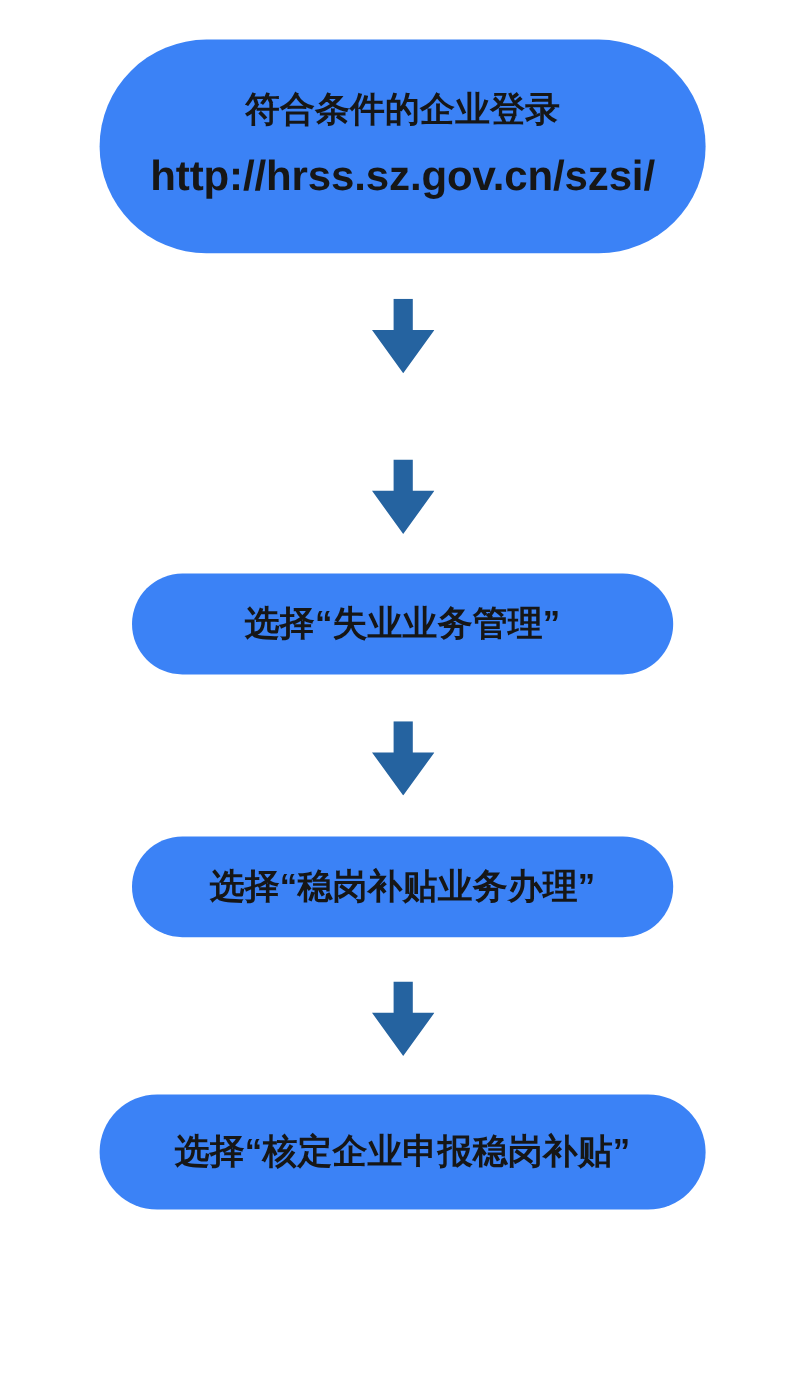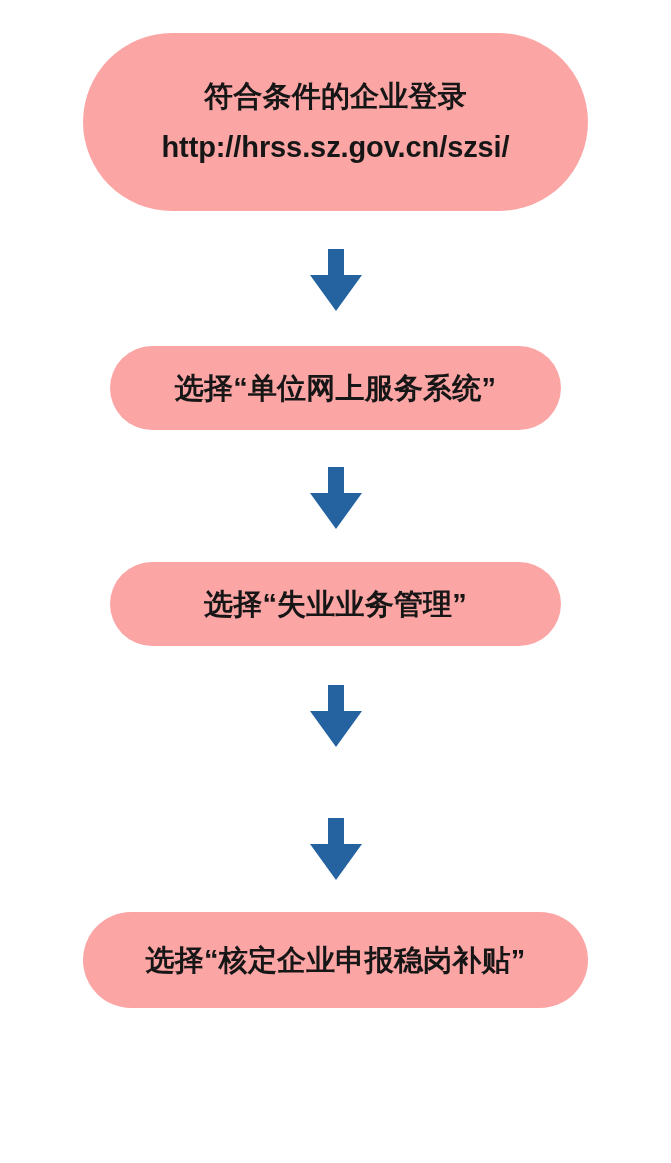--- a/index.html
+++ b/index.html
@@ -20,21 +20,21 @@
     left: 0;
     top: 0;
     width: 671px;
     height: 1163px;
     display: flex;
     flex-direction: column;
     align-items: center;
   }
 
   .node {
-    background: #fca5a5;
+    background: #3b82f6;
     border-radius: 999px;
     box-sizing: border-box;
     display: flex;
     flex-direction: column;
     align-items: center;
     justify-content: center;
     color: #161616;
     text-align: center;
   }
 
@@ -51,21 +51,21 @@
     width: 505px;
     height: 178px;
     margin-top: 33px;
     padding: 0 18px;
   }
   .node-entry .node-line {
     font-size: 29px;
     line-height: 1.33;
   }
   .node-entry .node-line.url {
-    font-size: 29px;
+    font-size: 35px;
     letter-spacing: -0.1px;
     margin-top: 12px;
   }
 
   
   .node-step {
     width: 451px;
     height: 84px;
     padding: 0 16px;
   }
@@ -118,23 +118,20 @@
   <div class="gap-a"></div>
 
   <div class="arrow">
     <svg viewBox="0 0 52 62" xmlns="http://www.w3.org/2000/svg">
       <polygon points="18,0 34,0 34,26 52,26 26,62 0,26 18,26" fill="#2563a0"></polygon>
     </svg>
   </div>
 
   <div class="gap-b"></div>
 
-  <div class="node node-step">
-    <span class="node-line">选择“单位网上服务系统”</span>
-  </div>
 
   <div class="gap-c"></div>
 
   <div class="arrow">
     <svg viewBox="0 0 52 62" xmlns="http://www.w3.org/2000/svg">
       <polygon points="18,0 34,0 34,26 52,26 26,62 0,26 18,26" fill="#2563a0"></polygon>
     </svg>
   </div>
 
   <div class="gap-d"></div>
@@ -146,20 +143,23 @@
   <div class="gap-e"></div>
 
   <div class="arrow">
     <svg viewBox="0 0 52 62" xmlns="http://www.w3.org/2000/svg">
       <polygon points="18,0 34,0 34,26 52,26 26,62 0,26 18,26" fill="#2563a0"></polygon>
     </svg>
   </div>
 
   <div class="gap-f"></div>
 
+  <div class="node node-step">
+    <span class="node-line">选择“稳岗补贴业务办理”</span>
+  </div>
 
   <div class="gap-g"></div>
 
   <div class="arrow">
     <svg viewBox="0 0 52 62" xmlns="http://www.w3.org/2000/svg">
       <polygon points="18,0 34,0 34,26 52,26 26,62 0,26 18,26" fill="#2563a0"></polygon>
     </svg>
   </div>
 
   <div class="gap-h"></div>

